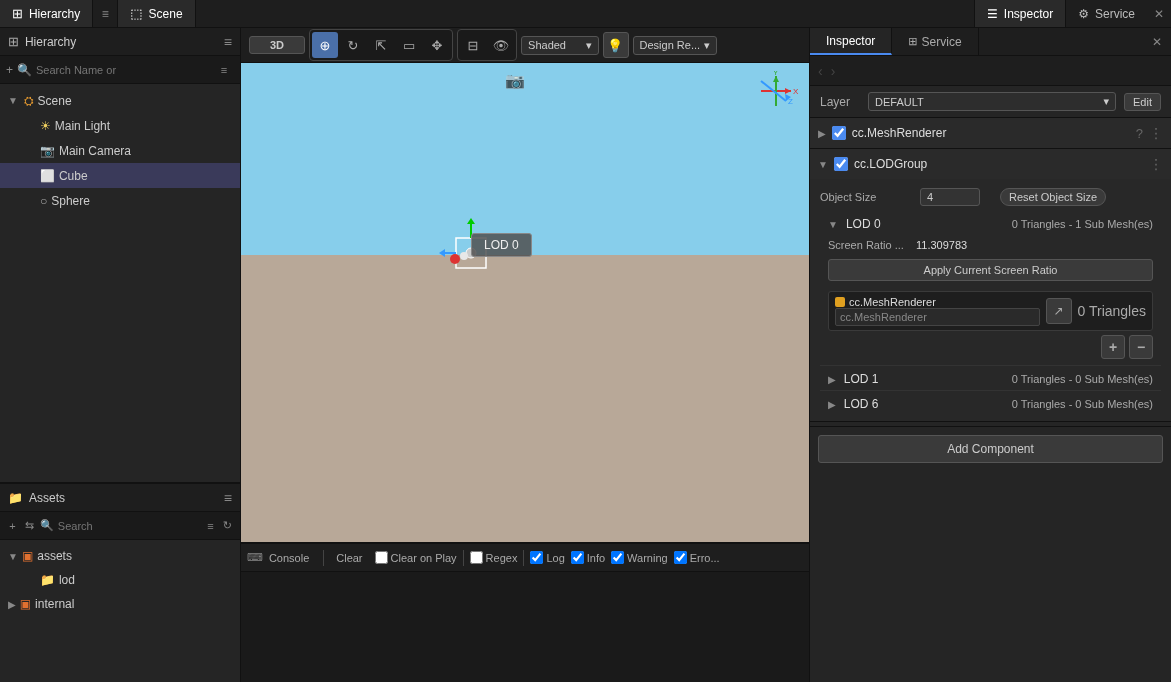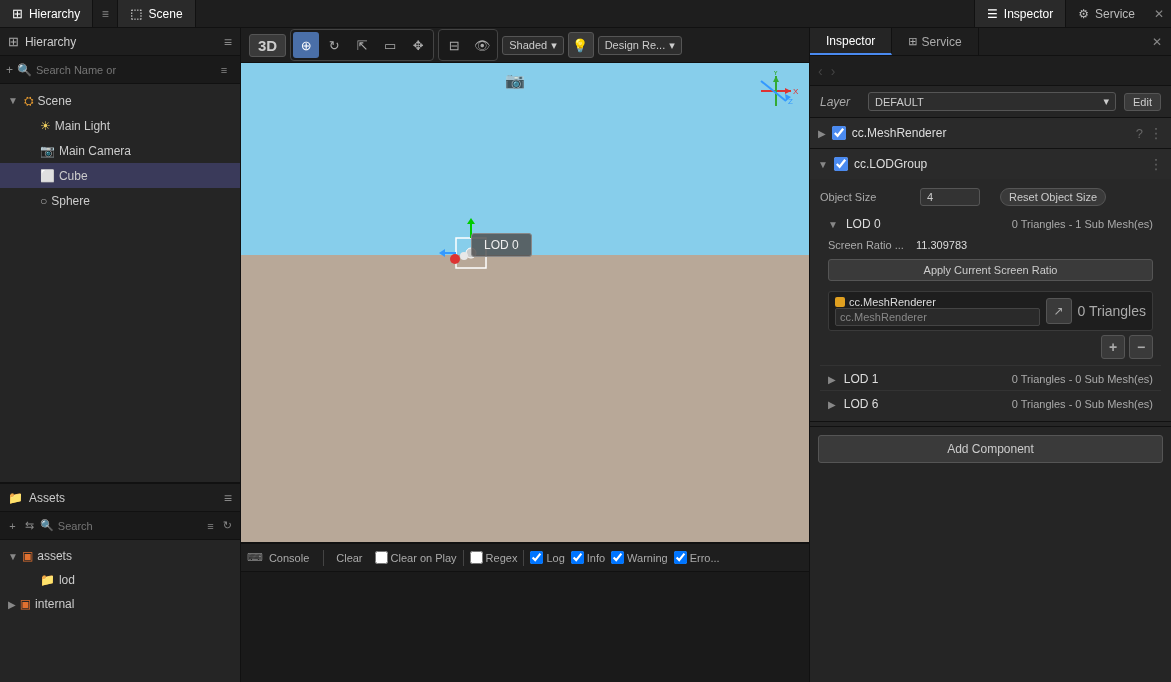--- a/index.html
+++ b/index.html
@@ -46,25 +46,25 @@
     .folder-icon { color: #5b9bd5; font-size: 12px; }
     .folder-icon.orange { color: #e07030; }
     .asset-label { color: #ccc; font-size: 12px; }
     .icon-btn { width: 20px; height: 20px; display: flex; align-items: center; justify-content: center; cursor: pointer; color: #888; font-size: 11px; }
 
     
     .center-panel { flex: 1; display: flex; flex-direction: column; }
 
     
     .scene-toolbar { display: flex; align-items: center; background: #1e1e1e; height: 35px; padding: 0 8px; gap: 4px; border-bottom: 1px solid #111; }
-    .btn-3d { background: #3a3a3a; border: 1px solid #555; color: #ccc; padding: 2px 8px; border-radius: 3px; cursor: pointer; font-size: 15px; font-weight: bold; }
+    .btn-3d { background: #3a3a3a; border: 1px solid #555; color: #ccc; padding: 2px 20px; border-radius: 3px; cursor: pointer; font-size: 11px; font-weight: bold; }
     .tool-group { display: flex; gap: 2px; background: #1a1a1a; border: 1px solid #444; border-radius: 4px; padding: 2px; }
     .tool-btn { background: transparent; border: none; color: #aaa; width: 26px; height: 26px; cursor: pointer; display: flex; align-items: center; justify-content: center; border-radius: 3px; font-size: 13px; }
     .tool-btn.active { background: #4a6fa8; color: #fff; }
-    .shade-select { background: #2d2d2d; border: 1px solid #555; color: #ccc; padding: 2px 6px; border-radius: 3px; cursor: pointer; font-size: 11px; display: flex; align-items: center; gap: 4px; }
+    .shade-select { background: #2d2d2d; border: 1px solid #555; color: #ccc; padding: 2px 6px; border-radius: 3px; cursor: pointer; font-size: 11px; display: flex; align-items: center; gap: 20px; }
     .design-select { background: #2d2d2d; border: 1px solid #555; color: #ccc; padding: 2px 6px; border-radius: 3px; cursor: pointer; font-size: 11px; display: flex; align-items: center; gap: 4px; }
     .scene-view { flex: 1; position: relative; background: linear-gradient(180deg, #87ceeb 0%, #87ceeb 40%, #b8a898 40%, #b8a898 100%); overflow: hidden; }
     .scene-gizmo { position: absolute; top: 8px; right: 8px; width: 50px; height: 40px; }
     .scene-camera-icon { position: absolute; top: 8px; left: calc(50% - 20px); color: #fff; font-size: 16px; opacity: 0.7; }
     .lod-label { position: absolute; top: 170px; left: 230px; background: rgba(80,80,80,0.85); color: #eee; padding: 4px 12px; border-radius: 3px; font-size: 12px; border: 1px solid #888; }
     .cube-obj { position: absolute; top: 155px; left: 195px; width: 70px; height: 60px; }
 
     
     .console-section { height: 140px; display: flex; flex-direction: column; border-top: 2px solid #111; }
     .console-toolbar { display: flex; align-items: center; background: #1e1e1e; height: 28px; padding: 0 6px; gap: 6px; border-bottom: 1px solid #111; }
@@ -80,21 +80,21 @@
     .insp-tab.active { background: #252525; color: #fff; border-bottom: 2px solid #4a8af0; }
     .insp-spacer { flex: 1; }
     .insp-menu { width: 28px; display: flex; align-items: center; justify-content: center; cursor: pointer; color: #888; }
     .inspector-body { flex: 1; overflow-y: auto; padding: 0; }
 
     
     .insp-nav { display: flex; align-items: center; background: #1e1e1e; height: 30px; padding: 0 8px; gap: 8px; border-bottom: 1px solid #111; }
     .nav-arrow { cursor: pointer; color: #888; font-size: 14px; }
     .nav-arrow.disabled { color: #444; cursor: default; }
     .layer-row { display: flex; align-items: center; padding: 6px 10px; gap: 8px; border-bottom: 1px solid #111; }
-    .layer-label { color: #aaa; font-size: 12px; min-width: 40px; font-style: italic; }
+    .layer-label { color: #aaa; font-size: 12px; min-width: 40px; }
     .layer-select { flex: 1; background: #2d2d2d; border: 1px solid #555; color: #ccc; padding: 2px 6px; border-radius: 3px; cursor: pointer; font-size: 11px; display: flex; align-items: center; justify-content: space-between; }
     .edit-btn { background: #3a3a3a; border: 1px solid #555; color: #ccc; padding: 2px 8px; border-radius: 3px; cursor: pointer; font-size: 11px; }
 
     
     .component-section { border-bottom: 1px solid #111; }
     .component-header { display: flex; align-items: center; background: #2a2a2a; height: 30px; padding: 0 8px; gap: 6px; cursor: pointer; }
     .comp-arrow { color: #888; font-size: 10px; }
     .comp-checkbox { width: 14px; height: 14px; accent-color: #4a8af0; cursor: pointer; }
     .comp-title { color: #ddd; font-size: 12px; flex: 1; }
     .comp-help { color: #666; cursor: pointer; font-size: 13px; }

